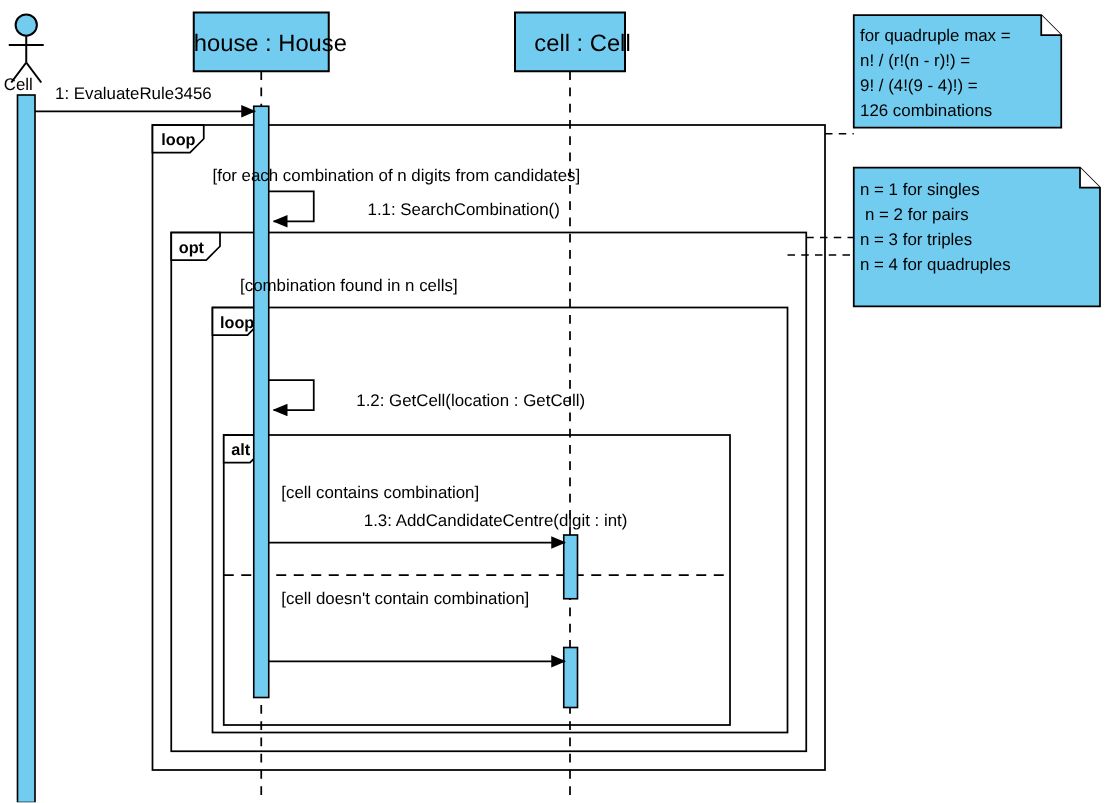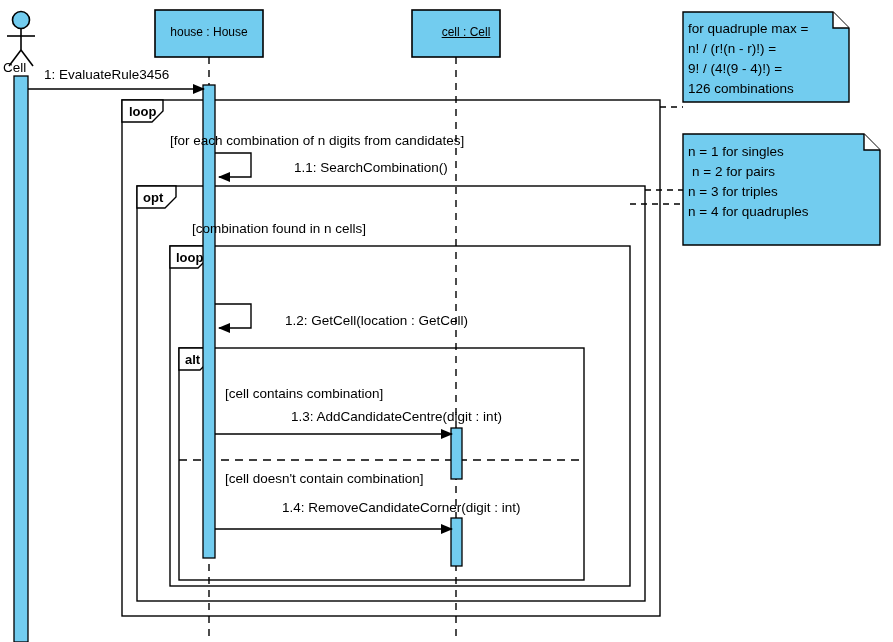--- a/index.html
+++ b/index.html
@@ -34,21 +34,21 @@
     color: #000000;
   }
   .frame-tag {
     position: absolute;
     font-size: 13px;
     font-weight: bold;
     white-space: nowrap;
   }
   .box-title {
     position: absolute;
-    font-size: 12px;
+    font-size: 19px;
     text-align: center;
     white-space: nowrap;
   }
   .note-text {
     position: absolute;
     font-size: 13.5px;
     line-height: 20px;
     white-space: pre;
   }
   .actor-caption {
@@ -139,31 +139,30 @@
       <path d="M683,134 L864,134 L880,150 L880,245 L683,245 z" fill="#72CCEF" stroke="#000" stroke-width="1.4"></path>
       <path d="M864,134 L864,150 L880,150" fill="#ffffff" stroke="#000" stroke-width="1.4"></path>
     </g>
 
   </svg>
 
   <div class="actor-caption" style="left:3px; top:60px;">Cell</div>
 
   <div class="box-title" style="left:155px; top:25px; width:108px;">house : House</div>
 
-  <div class="box-title" style="left:412px; top:25px; width:108px;text-decoration:underline;">cell : Cell</div>
+  <div class="box-title" style="left:412px; top:25px; width:108px;">cell : Cell</div>
 
   <div class="lbl" style="left:44px; top:67px;">1: EvaluateRule3456</div>
 
   <div class="lbl" style="left:294px; top:160px;">1.1: SearchCombination()</div>
 
   <div class="lbl" style="left:285px; top:313px;">1.2: GetCell(location : GetCell)</div>
 
   <div class="lbl" style="left:291px; top:409px;">1.3: AddCandidateCentre(digit : int)</div>
 
-  <div class="lbl" style="left:282px; top:500px;">1.4: RemoveCandidateCorner(digit : int)</div>
 
   <div class="frame-tag" style="left:129px; top:104px;">loop</div>
 
   <div class="frame-tag" style="left:143px; top:190px;">opt</div>
 
   <div class="frame-tag" style="left:176px; top:250px;">loop</div>
 
   <div class="frame-tag" style="left:185px; top:352px;">alt</div>
 
   <div class="lbl" style="left:170px; top:133px;">[for each combination of n digits from candidates]</div>

